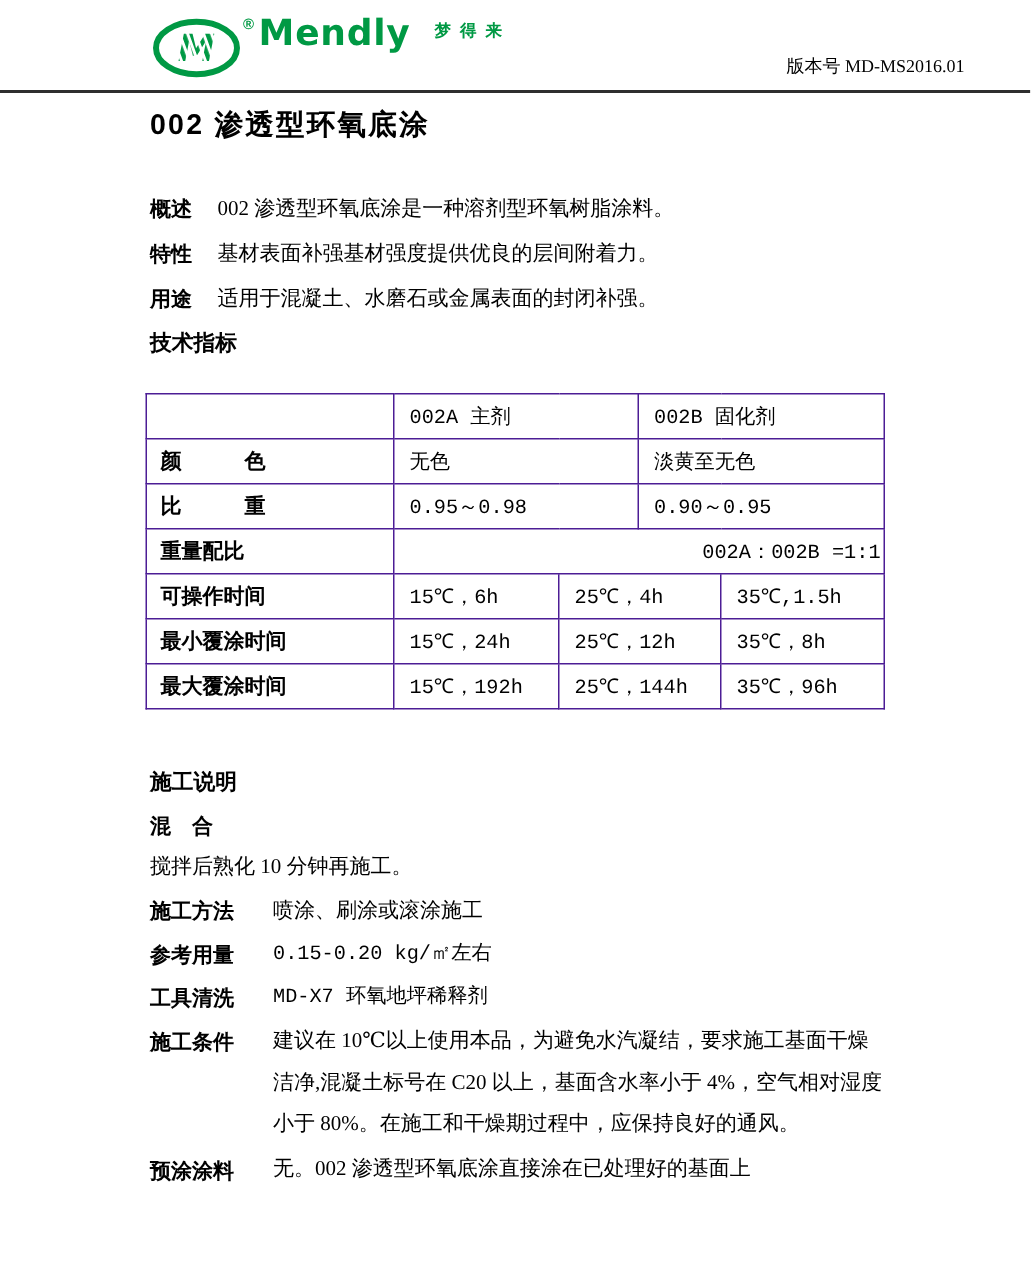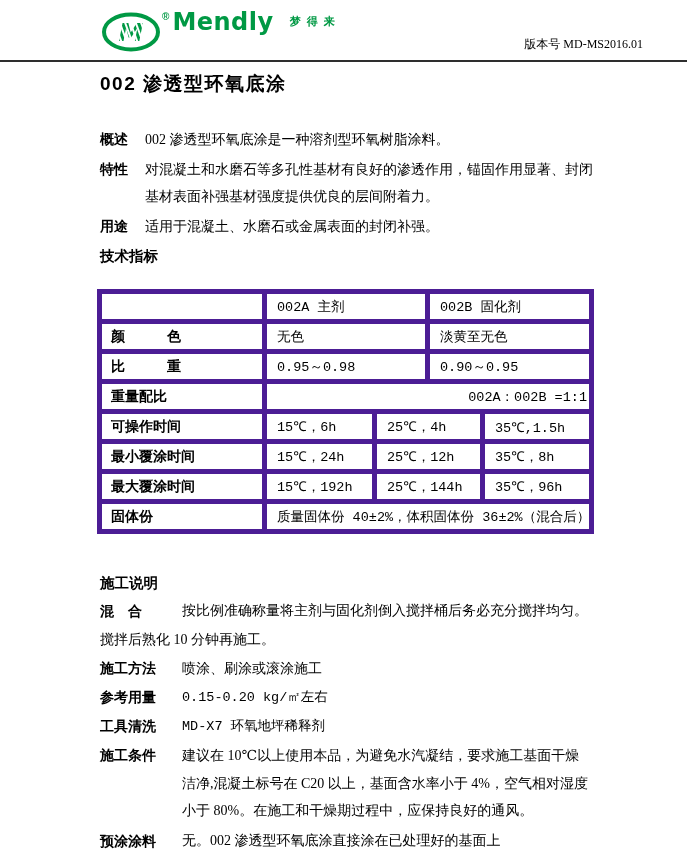--- a/index.html
+++ b/index.html
@@ -94,21 +94,21 @@
   }
 
   
   .spec-table {
     border-collapse: collapse;
     table-layout: fixed;
     width: 492px;
     margin: 19px 0 0 -3px;
   }
   .spec-table td {
-    border: 5px solid #4c1d95;
+    border: 1px solid #4c1d95;
     height: 30px;
     padding: 0 2px 0 10px;
     vertical-align: middle;
     font-size: 13.5px;
     overflow: hidden;
     white-space: nowrap;
   }
   .spec-table td.lbl {
     font-weight: bold;
     font-family: "Liberation Sans", sans-serif;
@@ -166,21 +166,20 @@
     <h1 class="doc-title">002 渗透型环氧底涂</h1>
 
     <div class="intro">
       <div class="row">
         <span class="lab">概述</span>
         <span class="txt">002 渗透型环氧底涂是一种溶剂型环氧树脂涂料。</span>
       </div>
       <div class="row">
         <span class="lab">特性</span>
         <span class="txt">
-          <span class="feat-line" style="display:block;">对混凝土和水磨石等多孔性基材有良好的渗透作用，锚固作用显著、封闭</span>
           <span class="feat-line" style="display:block;">基材表面补强基材强度提供优良的层间附着力。</span>
         </span>
       </div>
       <div class="row">
         <span class="lab">用途</span>
         <span class="txt">适用于混凝土、水磨石或金属表面的封闭补强。</span>
       </div>
       <h2 class="sec-title">技术指标</h2>
     </div>
 
@@ -223,33 +222,28 @@
           <td class="val">15℃，24h</td>
           <td class="val" colspan="2">25℃，12h</td>
           <td class="val">35℃，8h</td>
         </tr>
         <tr>
           <td class="lbl">最大覆涂时间</td>
           <td class="val">15℃，192h</td>
           <td class="val" colspan="2">25℃，144h</td>
           <td class="val">35℃，96h</td>
         </tr>
-        <tr>
-          <td class="lbl">固体份</td>
-          <td class="val" colspan="4">质量固体份 40±2%，体积固体份 36±2%（混合后）</td>
-        </tr>
       </tbody>
     </table>
 
     <div class="app">
       <h2 class="sec-title">施工说明</h2>
 
       <div class="row-lg">
         <span class="lab">混　合</span>
-        <span class="txt">按比例准确称量将主剂与固化剂倒入搅拌桶后务必充分搅拌均匀。</span>
       </div>
       <div class="cont-line">搅拌后熟化 10 分钟再施工。</div>
 
       <div class="row-lg row-mid">
         <span class="lab">施工方法</span>
         <span class="txt">喷涂、刷涂或滚涂施工</span>
       </div>
       <div class="row-lg row-mid">
         <span class="lab">参考用量</span>
         <span class="txt mono">0.15-0.20 kg/㎡左右</span>

